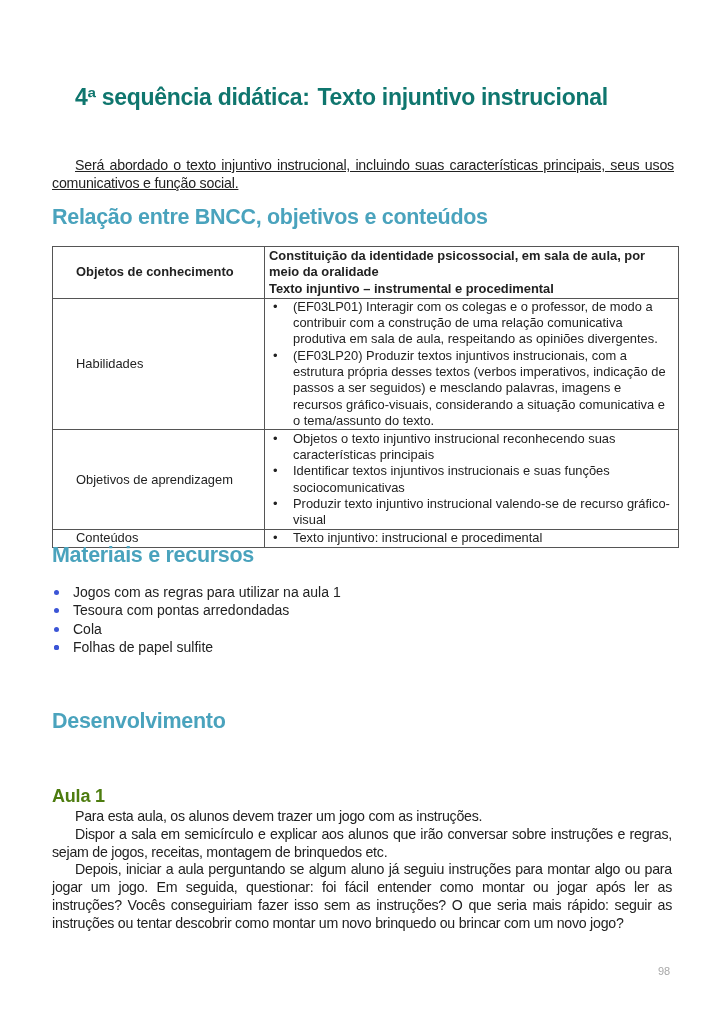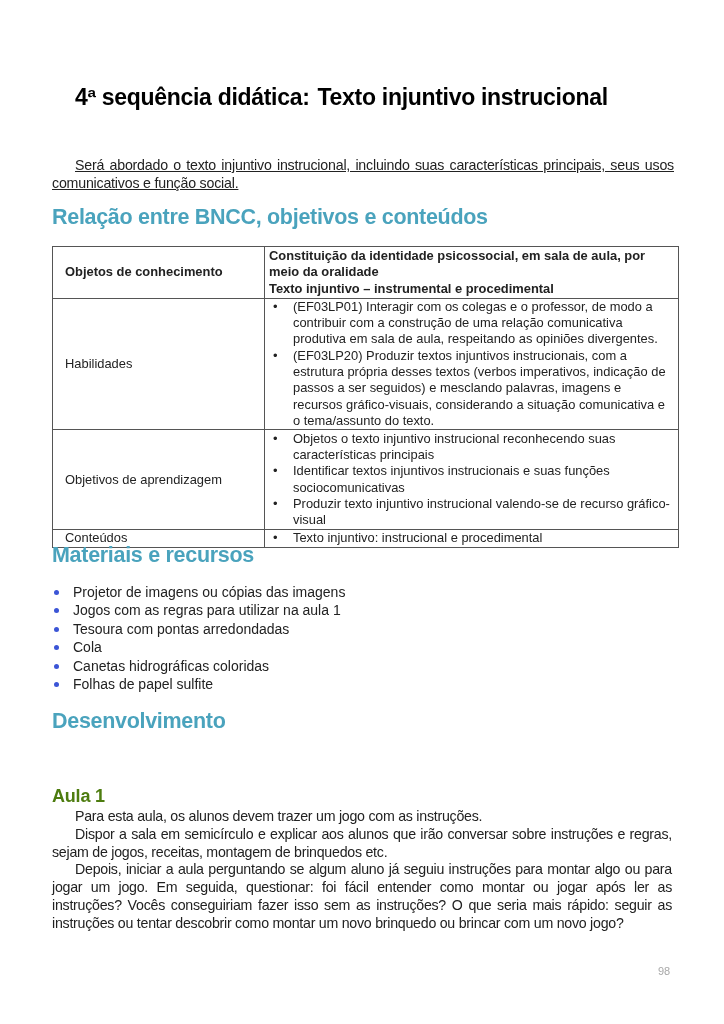--- a/index.html
+++ b/index.html
@@ -1,30 +1,30 @@
 <!DOCTYPE html>
 <html><head>
   <meta charset="utf-8">
   <style>
     * { box-sizing: border-box; margin: 0; padding: 0; }
     html, body { width: 724px; height: 1024px; background: #ffffff; overflow: hidden; }
     body { position: relative; font-family: "Liberation Sans", sans-serif; color: #1f1f1f; }
     .page { position: absolute; left: 0; top: 0; width: 724px; height: 1024px; }
 
-    .title { position: absolute; left: 75px; top: 84px; font-family: "Liberation Sans", sans-serif; font-weight: bold; font-size: 23px; color: #000000; white-space: nowrap; letter-spacing: -0.3px; }
+    .title { position: absolute; left: 75px; top: 84px; font-family: "Liberation Sans", sans-serif; font-weight: bold; font-size: 23px; color: #0f766e; white-space: nowrap; letter-spacing: -0.3px; }
     .title .part2 { margin-left: 8px; }
 
     .intro { position: absolute; left: 52px; top: 156px; width: 622px; font-size: 14.2px; line-height: 18px; text-align: justify; color: #222; font-family: "Liberation Sans Narrow", "Liberation Sans", sans-serif; letter-spacing: -0.2px; text-decoration: underline; }
     .intro .indent { display: inline-block; width: 23px; }
 
     .h2 { position: absolute; left: 52px; font-weight: bold; font-size: 21.5px; color: #4aa3bd; white-space: nowrap; letter-spacing: -0.3px; }
 
     table.bncc { position: absolute; left: 52px; top: 246px; width: 627px; border-collapse: collapse; font-size: 12.9px; line-height: 16.3px; color: #222; }
     table.bncc td { border: 1px solid #555; vertical-align: middle; padding: 0 4px; margin-top: 28px; }
-    table.bncc td.label { width: 212px; padding-left: 12px; }
+    table.bncc td.label { width: 212px; padding-left: 23px; }
     table.bncc td.label.bold { font-weight: bold; }
     table.bncc td.content.bold { font-weight: bold; padding-top: 1px; padding-bottom: 1px; }
     table.bncc ul { list-style: none; }
     table.bncc li { position: relative; padding-left: 24px; }
     table.bncc li::before { content: "•"; position: absolute; left: 4px; top: 0; font-size: 13px; }
 
     .materials { position: absolute; left: 52px; top: 583px; list-style: none; font-size: 14px; line-height: 18.4px; color: #222; }
     .materials li, .dev-list li { position: relative; padding-left: 21px; }
     .bullet-dot { position: absolute; left: 2px; top: 7px; width: 5px; height: 5px; border-radius: 50%; background: #3b55d6; }
     .dev-list { position: absolute; left: 52px; top: 749px; list-style: none; font-size: 14px; line-height: 18px; color: #222; }
@@ -84,25 +84,24 @@
           <li>Texto injuntivo: instrucional e procedimental</li>
         </ul>
       </td>
     </tr>
   </tbody>
     </table>
 
   <h2 class="h2" style="top:543px;">Materiais e recursos</h2>
 
   <ul class="materials">
-    <li><span class="bullet-dot"></span><span>Projetor de imagens ou cópias das imagens</span></li>
     <li><span class="bullet-dot"></span><span>Jogos com as regras para utilizar na aula 1</span></li>
     <li><span class="bullet-dot"></span><span>Tesoura com pontas arredondadas</span></li>
     <li><span class="bullet-dot"></span><span>Cola</span></li>
-    <li><span class="bullet-dot"></span><span>Canetas hidrográficas coloridas</span></li>
+    <li><span class="bullet-dot"></span></li>
     <li><span class="bullet-dot"></span><span>Folhas de papel sulfite</span></li>
   </ul>
 
   <h2 class="h2" style="top:709px;">Desenvolvimento</h2>
 
 
   <h3 class="h3">Aula 1</h3>
 
   <div class="aula-body">
     <p>Para esta aula, os alunos devem trazer um jogo com as instruções.</p>

